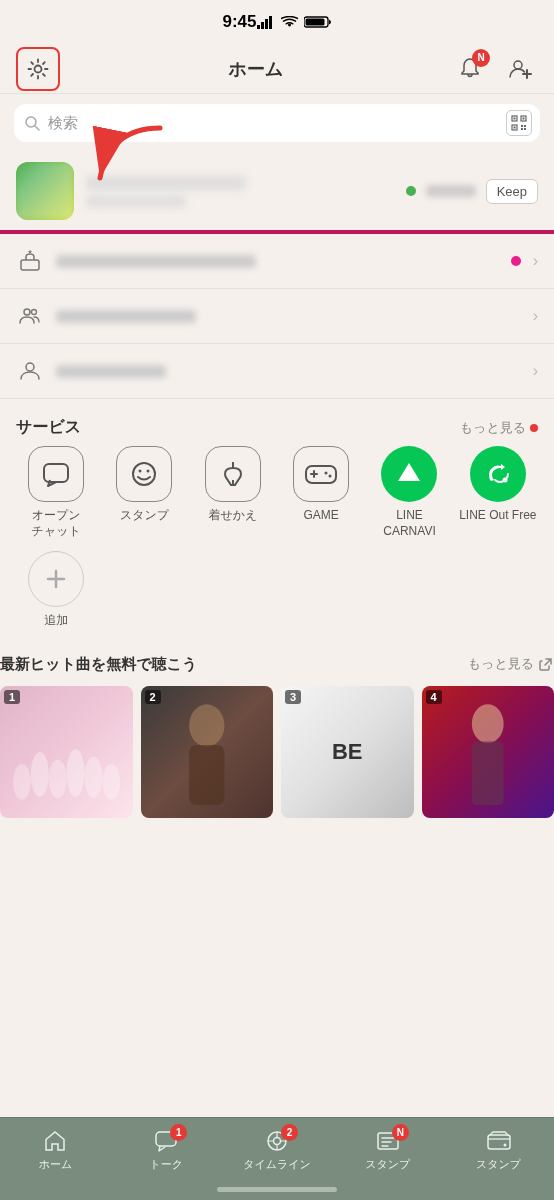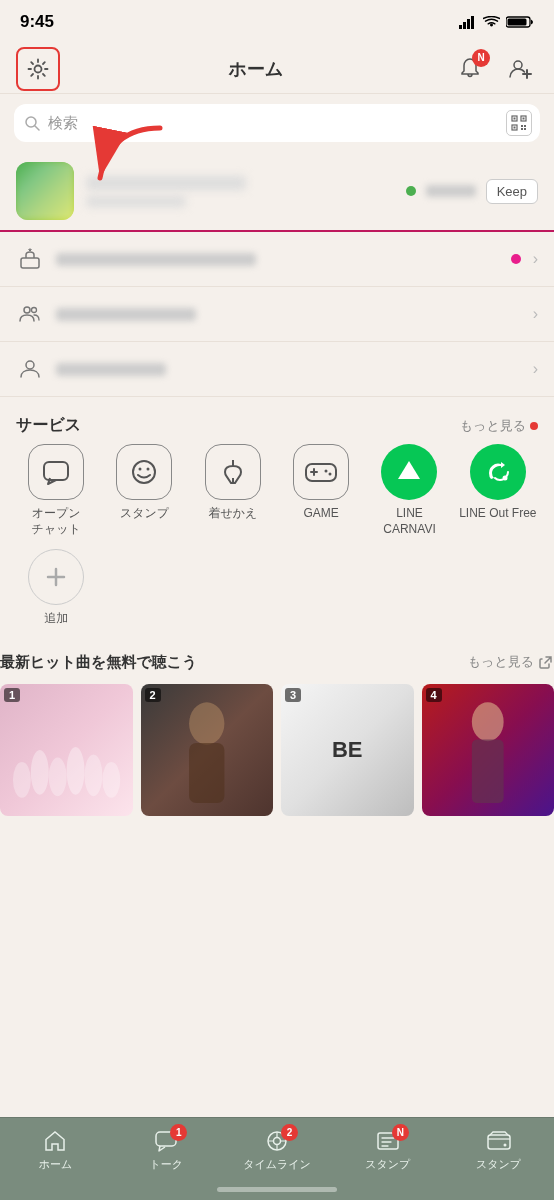--- a/index.html
+++ b/index.html
@@ -12,21 +12,21 @@
       position: relative;
       overflow-x: hidden;
     }
 
     
     .status-bar {
       background: #f5f0eb;
       height: 44px;
       display: flex;
       align-items: center;
-      justify-content: space-between;
+      justify-content: center;
       padding: 0 20px;
     }
     .status-time {
       font-size: 17px;
       font-weight: 600;
       color: #000;
     }
     .status-icons {
       display: flex;
       align-items: center;
@@ -132,21 +132,21 @@
       z-index: 100;
     }
 
     
     .profile-section {
       background: #f5f0eb;
       padding: 10px 16px;
       display: flex;
       align-items: center;
       gap: 12px;
-      border-bottom: 2px solid #be185d;
+      border-bottom: 4px solid #be185d;
     }
     .profile-avatar {
       width: 58px;
       height: 58px;
       border-radius: 12px;
       background: linear-gradient(135deg, #4caf50, #8bc34a, #cddc39);
       position: relative;
       overflow: hidden;
       flex-shrink: 0;
     }

